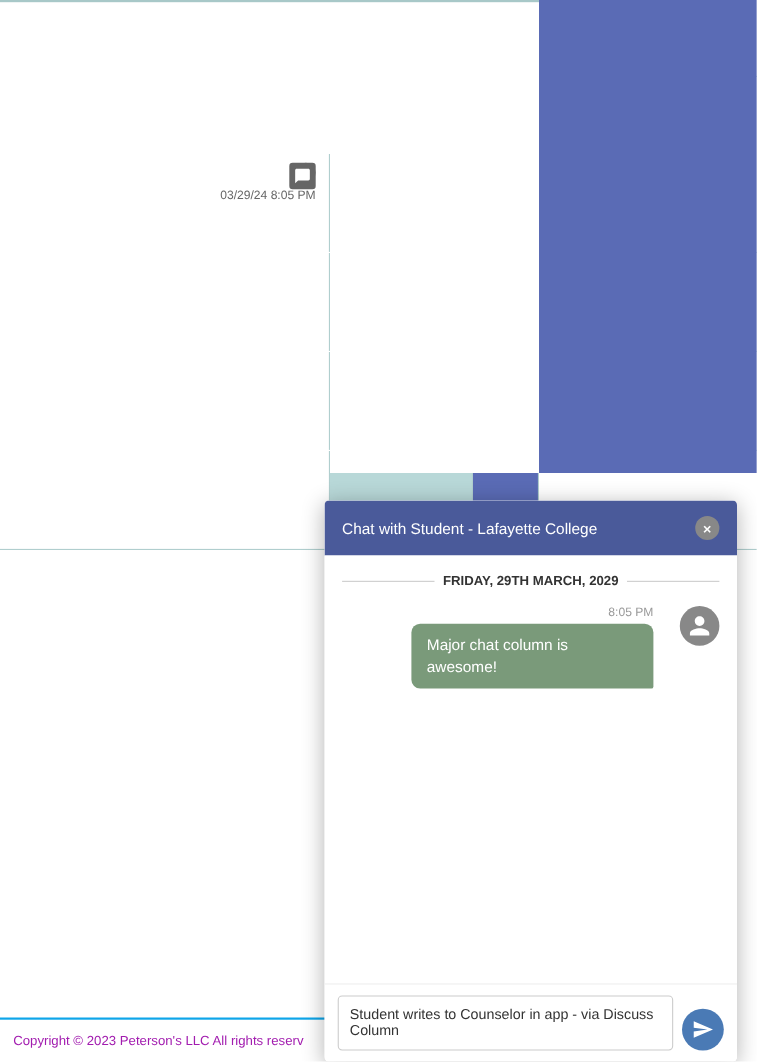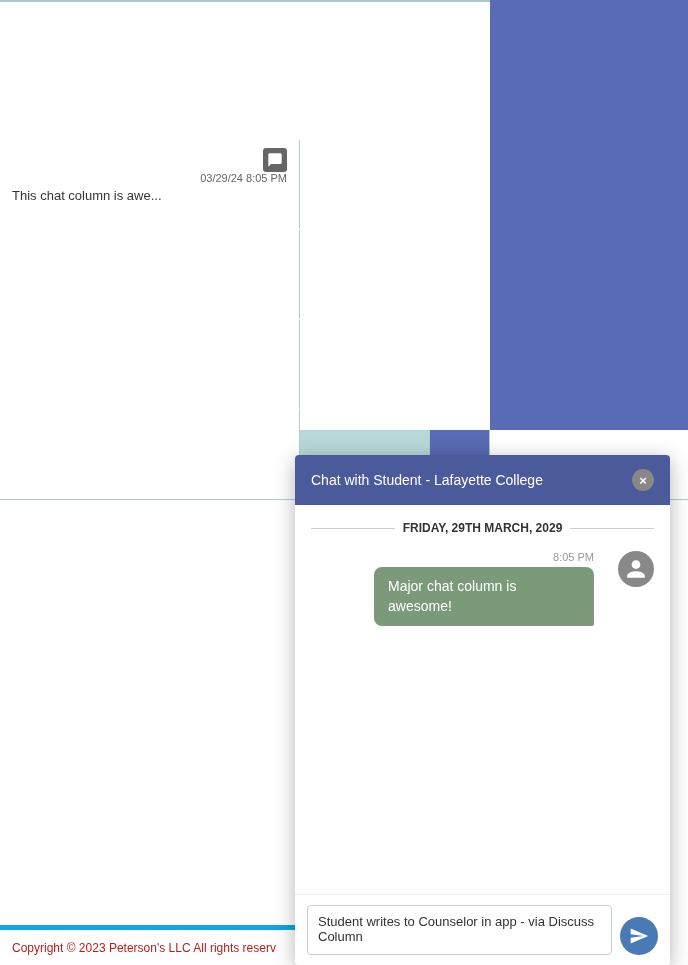--- a/index.html
+++ b/index.html
@@ -148,22 +148,22 @@
     .footer {
       position: absolute;
       bottom: 0;
       left: 0;
       width: 490px;
       height: 40px;
       display: flex;
       align-items: center;
       padding: 0 12px;
       font-size: 12px;
-      color: #b91c1c;
-      border-top: 5px solid #0ea5e9;
+      color: #a21caf;
+      border-top: 2px solid #0ea5e9;
     }
 
     
     .chat-overlay {
       position: absolute;
       top: 455px;
       left: 295px;
       width: 375px;
       height: 510px;
       background: #fff;
@@ -337,21 +337,20 @@
 <div class="data-row" style="margin-top: 70px;">
   <div class="data-cell discuss-cell">
     <div class="discuss-meta">
       <span class="avatar-icon">
         <svg viewBox="0 0 24 24">
             <path d="M12 12c2.7 0 4.8-2.1 4.8-4.8S14.7 2.4 12 2.4 7.2 4.5 7.2 7.2 9.3 12 12 12zm0 2.4c-3.2 0-9.6 1.6-9.6 4.8v2.4h19.2v-2.4c0-3.2-6.4-4.8-9.6-4.8z"></path>
           </svg>
       </span>
       <span>03/29/24 8:05 PM</span>
     </div>
-    <div class="discuss-preview">This chat column is awe...</div>
     <div class="chat-icon">
       <svg viewBox="0 0 24 24">
           <path d="M20 2H4c-1.1 0-2 .9-2 2v18l4-4h14c1.1 0 2-.9 2-2V4c0-1.1-.9-2-2-2z"></path>
         </svg>
     </div>
   </div>
   <div class="data-cell app-cell"></div>
   <div class="data-cell major-cell"></div>
 </div>
 

